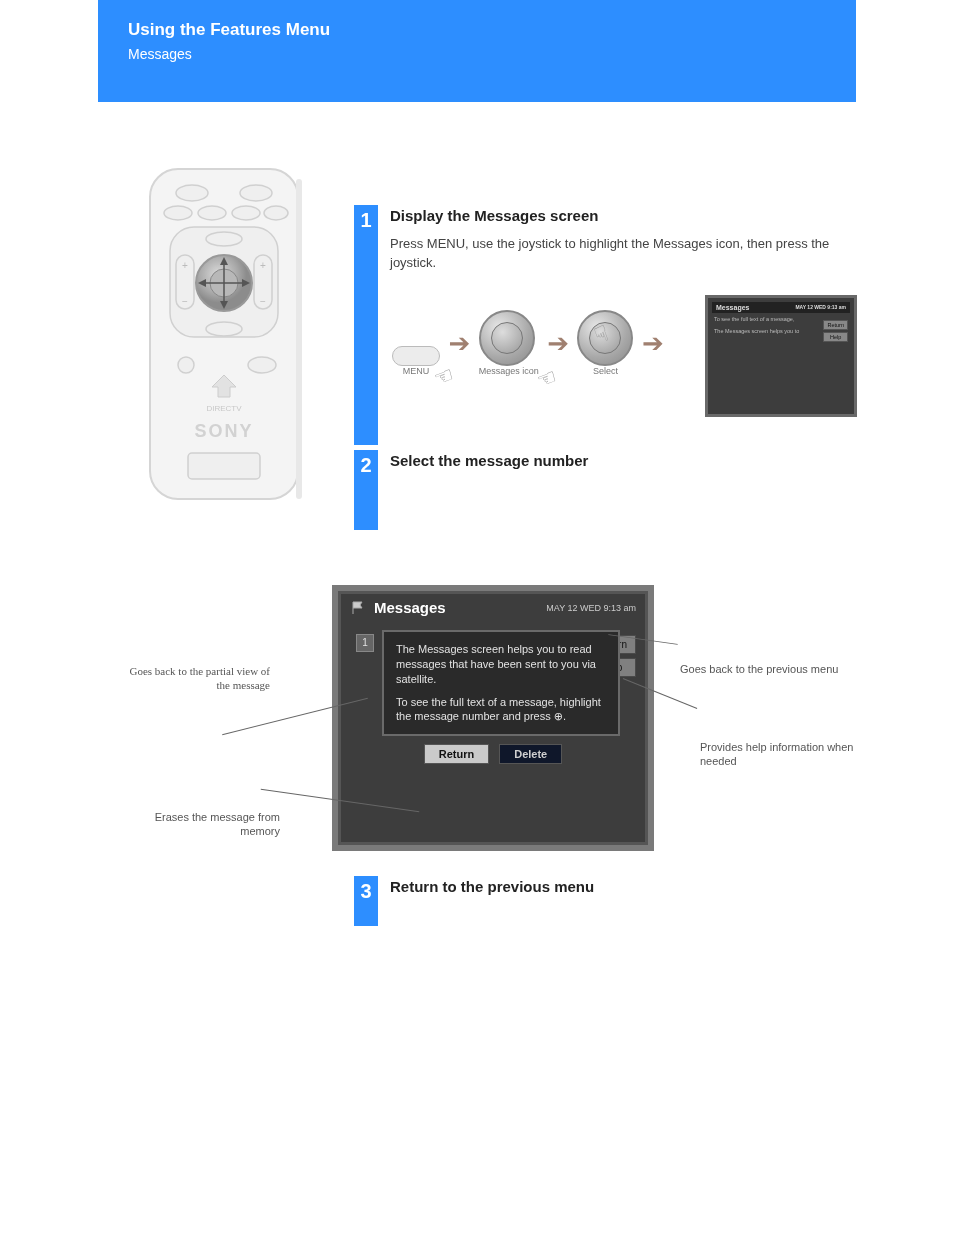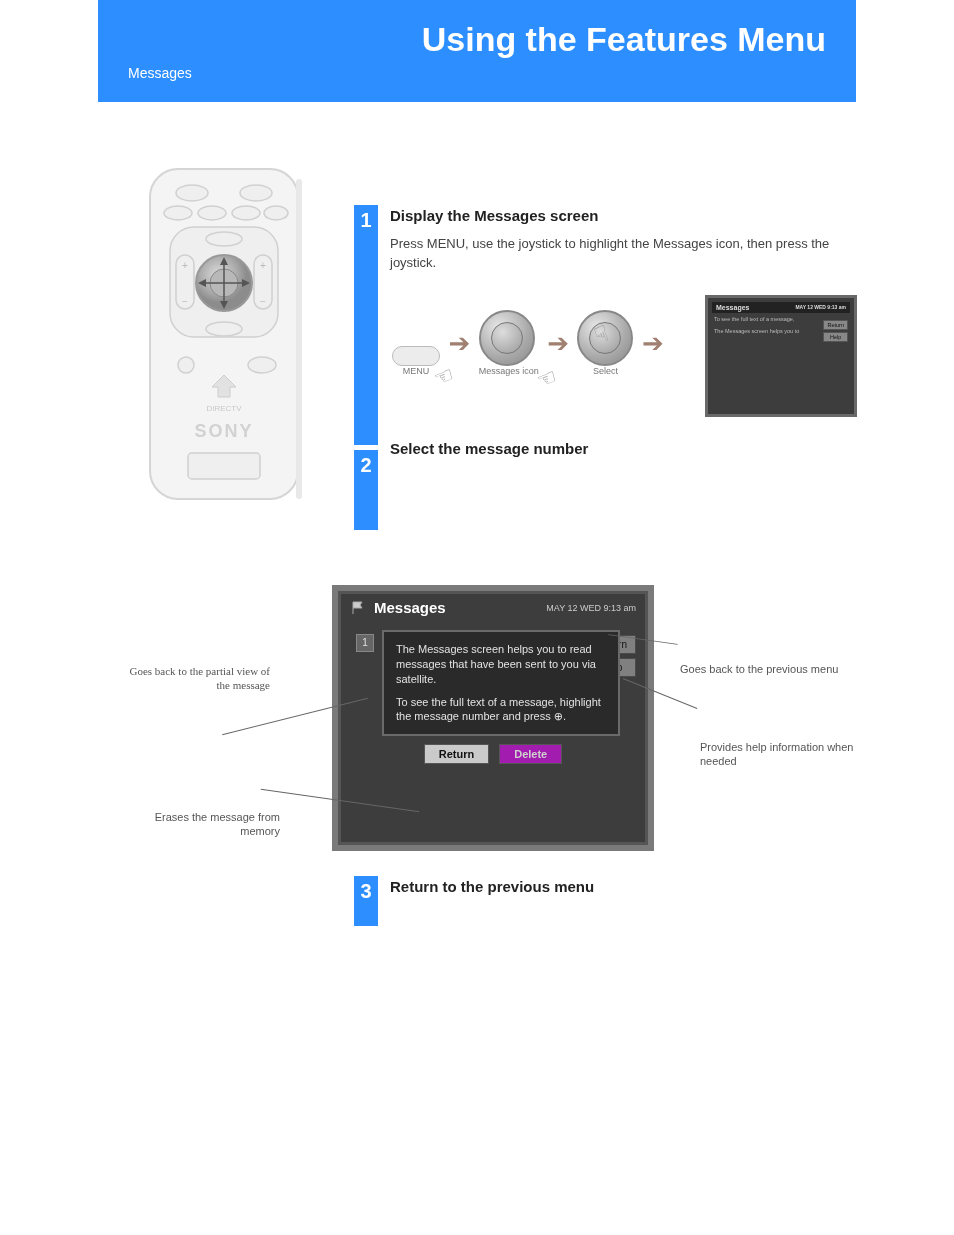--- a/index.html
+++ b/index.html
@@ -15,23 +15,22 @@
     position: absolute;
     top: 0;
     left: 98px;
     width: 758px;
     height: 102px;
     background: #2d8eff;
     color: #fff;
     padding: 20px 30px;
   }
   .header-bar .title {
-    font-size: 34px;
-    font-weight: bold;
-    text-align: right;
+    font-size: 17px;
+    font-weight: bold;
   }
   .header-bar .subtitle {
     font-size: 14px;
     margin-top: 6px;
   }
 
   .remote {
     position: absolute;
     top: 165px;
     left: 144px;
@@ -57,21 +56,21 @@
 
   .step-body {
     position: absolute;
     left: 390px;
     width: 450px;
     font-size: 13px;
     line-height: 1.5;
     color: #444;
   }
   .body1 { top: 205px; }
-  .body2 { top: 438px; }
+  .body2 { top: 450px; }
   .body3 { top: 876px; }
 
   .step-title {
     font-size: 15px;
     font-weight: bold;
     margin-bottom: 6px;
     color: #222;
   }
 
   .flow-diagram {
@@ -197,21 +196,21 @@
   }
   .screenshot-big .bbtn {
     background: #cacaca;
     color: #111;
     font-size: 11px;
     font-weight: bold;
     padding: 3px 14px;
     border: 1px solid #555;
   }
   .screenshot-big .bbtn.dim {
-    background: #a21caf;
+    background: #0f172a;
     color: #d0d0d0;
   }
 
   .callout {
     position: absolute;
     font-size: 11px;
     color: #555;
     line-height: 1.3;
     margin-top: 40px;
   }

